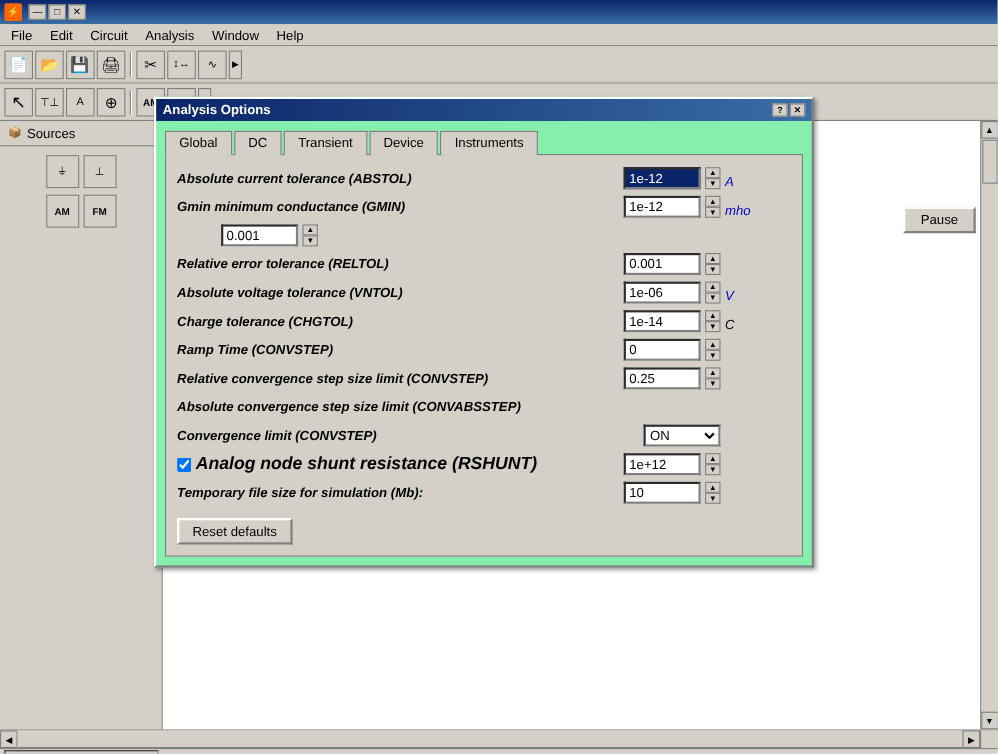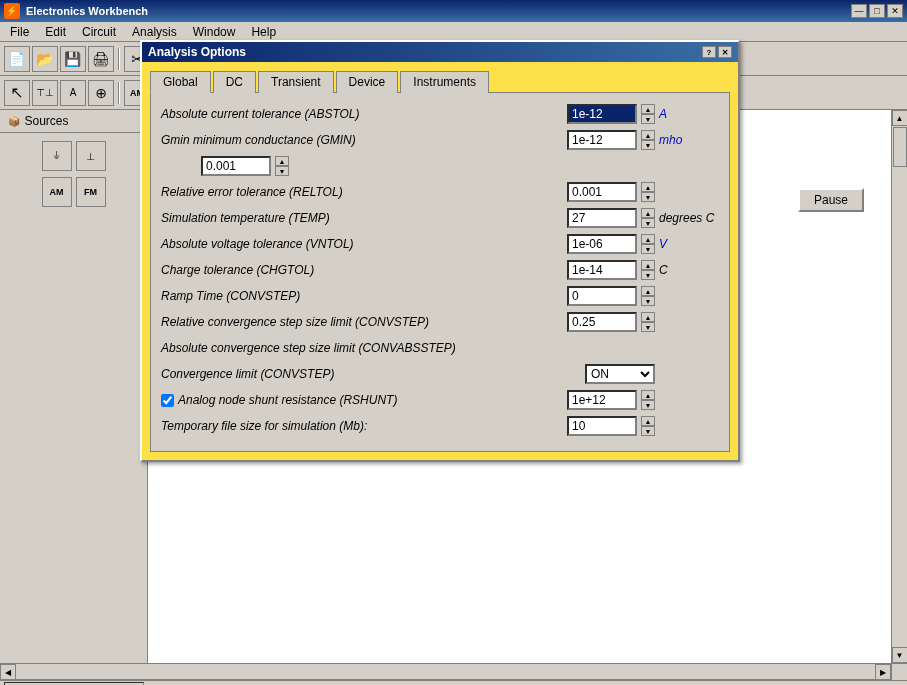--- a/index.html
+++ b/index.html
@@ -221,27 +221,28 @@
       top: 0; left: 0; right: 0; bottom: 0;
       display: flex;
       align-items: flex-start;
       justify-content: flex-start;
       padding-top: 40px;
       padding-left: 140px;
       pointer-events: none;
       z-index: 100;
     }
     .dialog {
-      background: #fde047;
+      background: #86efac;
       border: 2px solid #808080;
       border-top: 2px solid white;
       border-left: 2px solid white;
       box-shadow: 2px 2px 4px rgba(0,0,0,0.4);
       width: 600px;
       pointer-events: all;
+      margin-top: 48px;
     }
     .dialog-title-bar {
       background: linear-gradient(to right, #0a246a, #3a6ea5);
       height: 20px;
       display: flex;
       align-items: center;
       padding: 0 6px;
       color: white;
       font-size: 12px;
       font-weight: bold;
@@ -296,24 +297,25 @@
       display: flex;
       align-items: center;
       margin-bottom: 4px;
       min-height: 22px;
     }
     .form-label {
       flex: 1;
       font-size: 12px;
       font-style: italic;
       padding-right: 4px;
+      font-weight: bold;
     }
     .form-input-group {
       display: flex;
-      align-items: center;
+      align-items: flex-end;
       gap: 4px;
       padding-left: 40px;
     }
     .form-input {
       width: 70px;
       height: 20px;
       border: 2px inset #808080;
       background: white;
       padding: 1px 3px;
       font-size: 12px;
@@ -360,39 +362,38 @@
       border: 2px solid;
       border-color: white #808080 #808080 white;
       font-size: 12px;
       cursor: pointer;
     }
 
     
     .pause-area {
       position: absolute;
       top: 78px;
-      right: 27px;
+      right: 4px;
     }
     .pause-btn {
       padding: 3px 14px;
       background: #d4d0c8;
       border: 2px solid;
       border-color: white #808080 #808080 white;
       font-size: 12px;
       cursor: pointer;
     }
   </style>
 </head>
 <body>
 
 <div class="title-bar">
   <div class="title-bar-icon">
     <span>⚡</span>
   </div>
-  <span class="title-bar-text">Electronics Workbench</span>
   <div class="title-bar-buttons">
     <div class="title-btn">—</div>
     <div class="title-btn">□</div>
     <div class="title-btn">✕</div>
   </div>
 </div>
 
 <div class="menu-bar">
   <span class="menu-item">File</span>
   <span class="menu-item">Edit</span>
@@ -537,31 +538,20 @@
           <div class="form-input-group">
             <input class="form-input" type="text" value="0.001" style="">
             <div class="spin-btns">
               <div class="spin-btn">▲</div>
               <div class="spin-btn">▼</div>
             </div>
             <span class="form-unit black"></span>
           </div>
         </div>
 
-        <div class="form-row">
-          <span class="form-label">Simulation temperature (TEMP)</span>
-          <div class="form-input-group">
-            <input class="form-input" type="text" value="27" style="">
-            <div class="spin-btns">
-              <div class="spin-btn">▲</div>
-              <div class="spin-btn">▼</div>
-            </div>
-            <span class="form-unit black">degrees C</span>
-          </div>
-        </div>
 
         <div class="form-row">
           <span class="form-label">Absolute voltage tolerance (VNTOL)</span>
           <div class="form-input-group">
             <input class="form-input" type="text" value="1e-06" style="">
             <div class="spin-btns">
               <div class="spin-btn">▲</div>
               <div class="spin-btn">▼</div>
             </div>
             <span class="form-unit">V</span>
@@ -615,21 +605,21 @@
               <option>ON</option>
               <option>OFF</option>
             </select>
             <span class="form-unit black"></span>
           </div>
         </div>
 
         <div class="form-row">
           <div style="flex:1; display:flex; align-items:center;">
             <input type="checkbox" class="form-checkbox" checked="" style="">
-            <span class="form-label" style="flex:1; font-style:italic; font-size:12px;">Analog node shunt resistance (RSHUNT)</span>
+            <span class="form-label" style="flex:1; font-style:italic; font-size:16px;">Analog node shunt resistance (RSHUNT)</span>
           </div>
           <div class="form-input-group">
             <input class="form-input" type="text" value="1e+12" style="">
             <div class="spin-btns">
               <div class="spin-btn">▲</div>
               <div class="spin-btn">▼</div>
             </div>
             <span class="form-unit black"></span>
           </div>
         </div>
@@ -639,17 +629,20 @@
           <div class="form-input-group">
             <input class="form-input" type="text" value="10" style="">
             <div class="spin-btns">
               <div class="spin-btn">▲</div>
               <div class="spin-btn">▼</div>
             </div>
             <span class="form-unit black"></span>
           </div>
         </div>
 
+        <div>
+          <button class="reset-btn">Reset defaults</button>
+        </div>
 
       </div>
     </div>
   </div>
 </div>
 
 </body></html>

